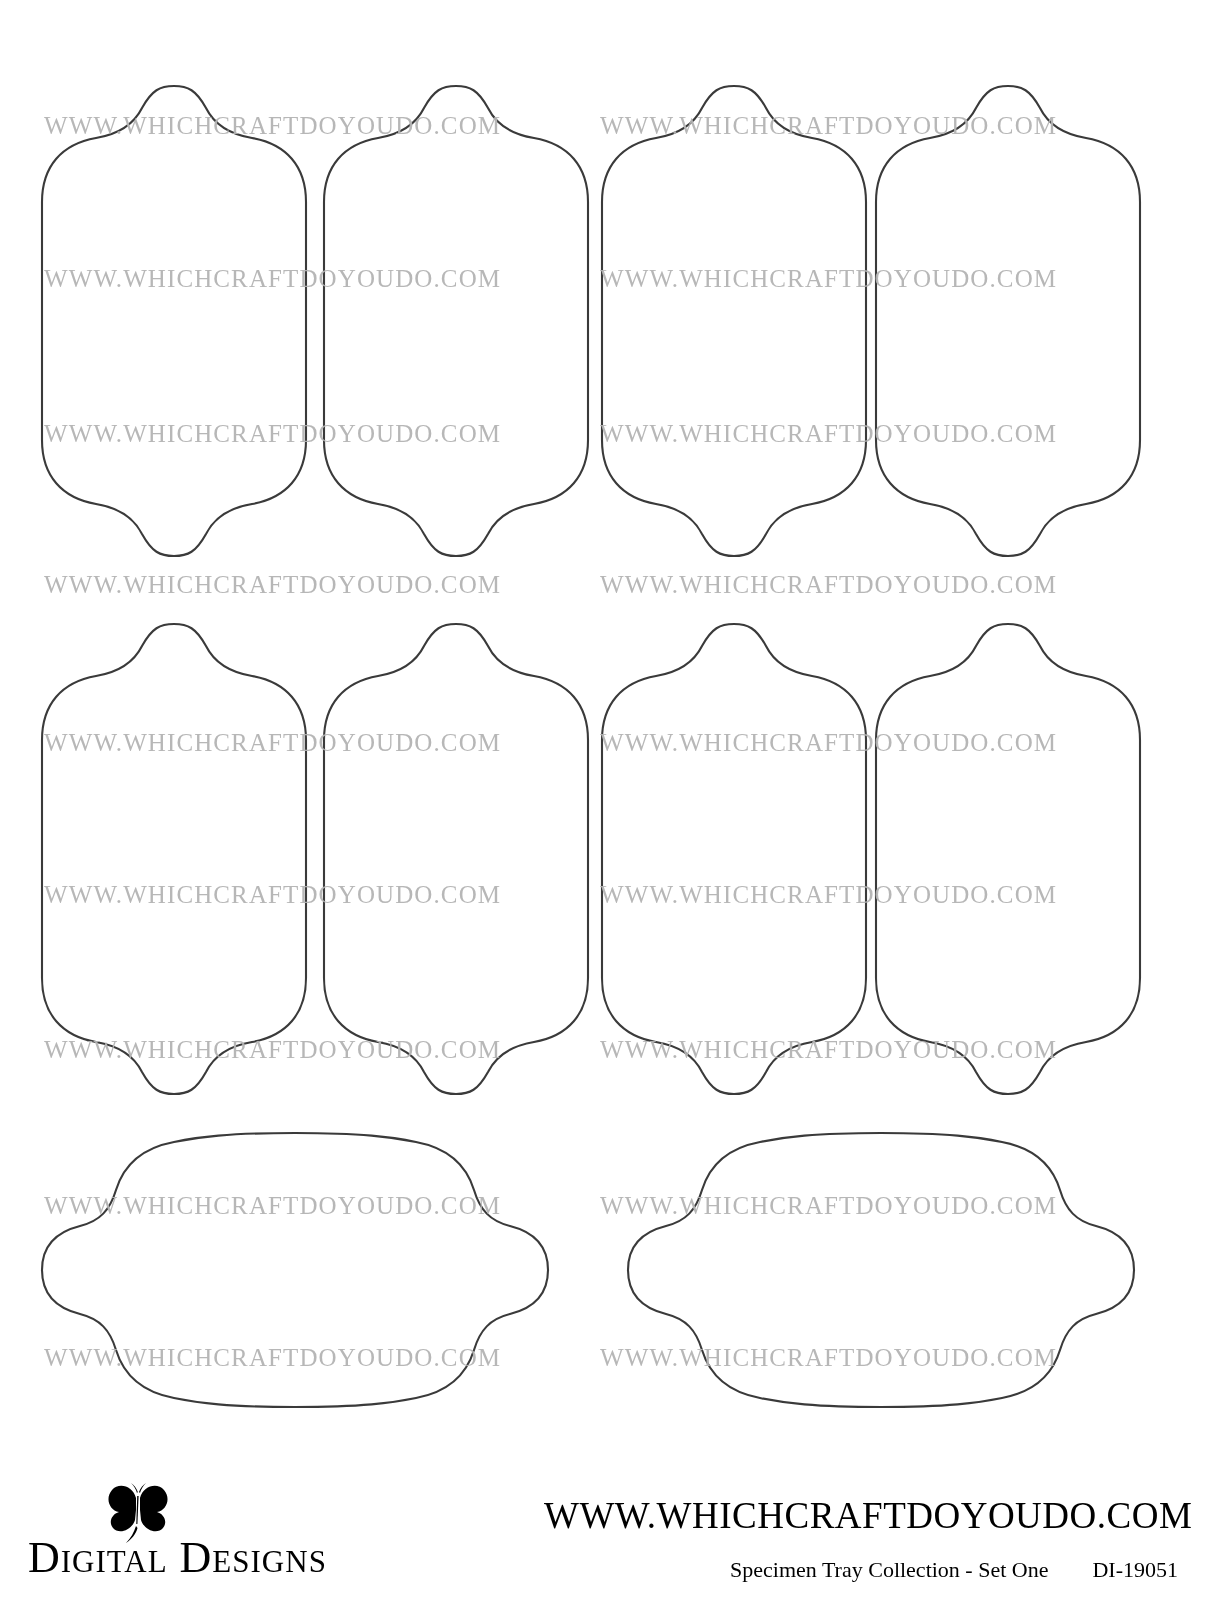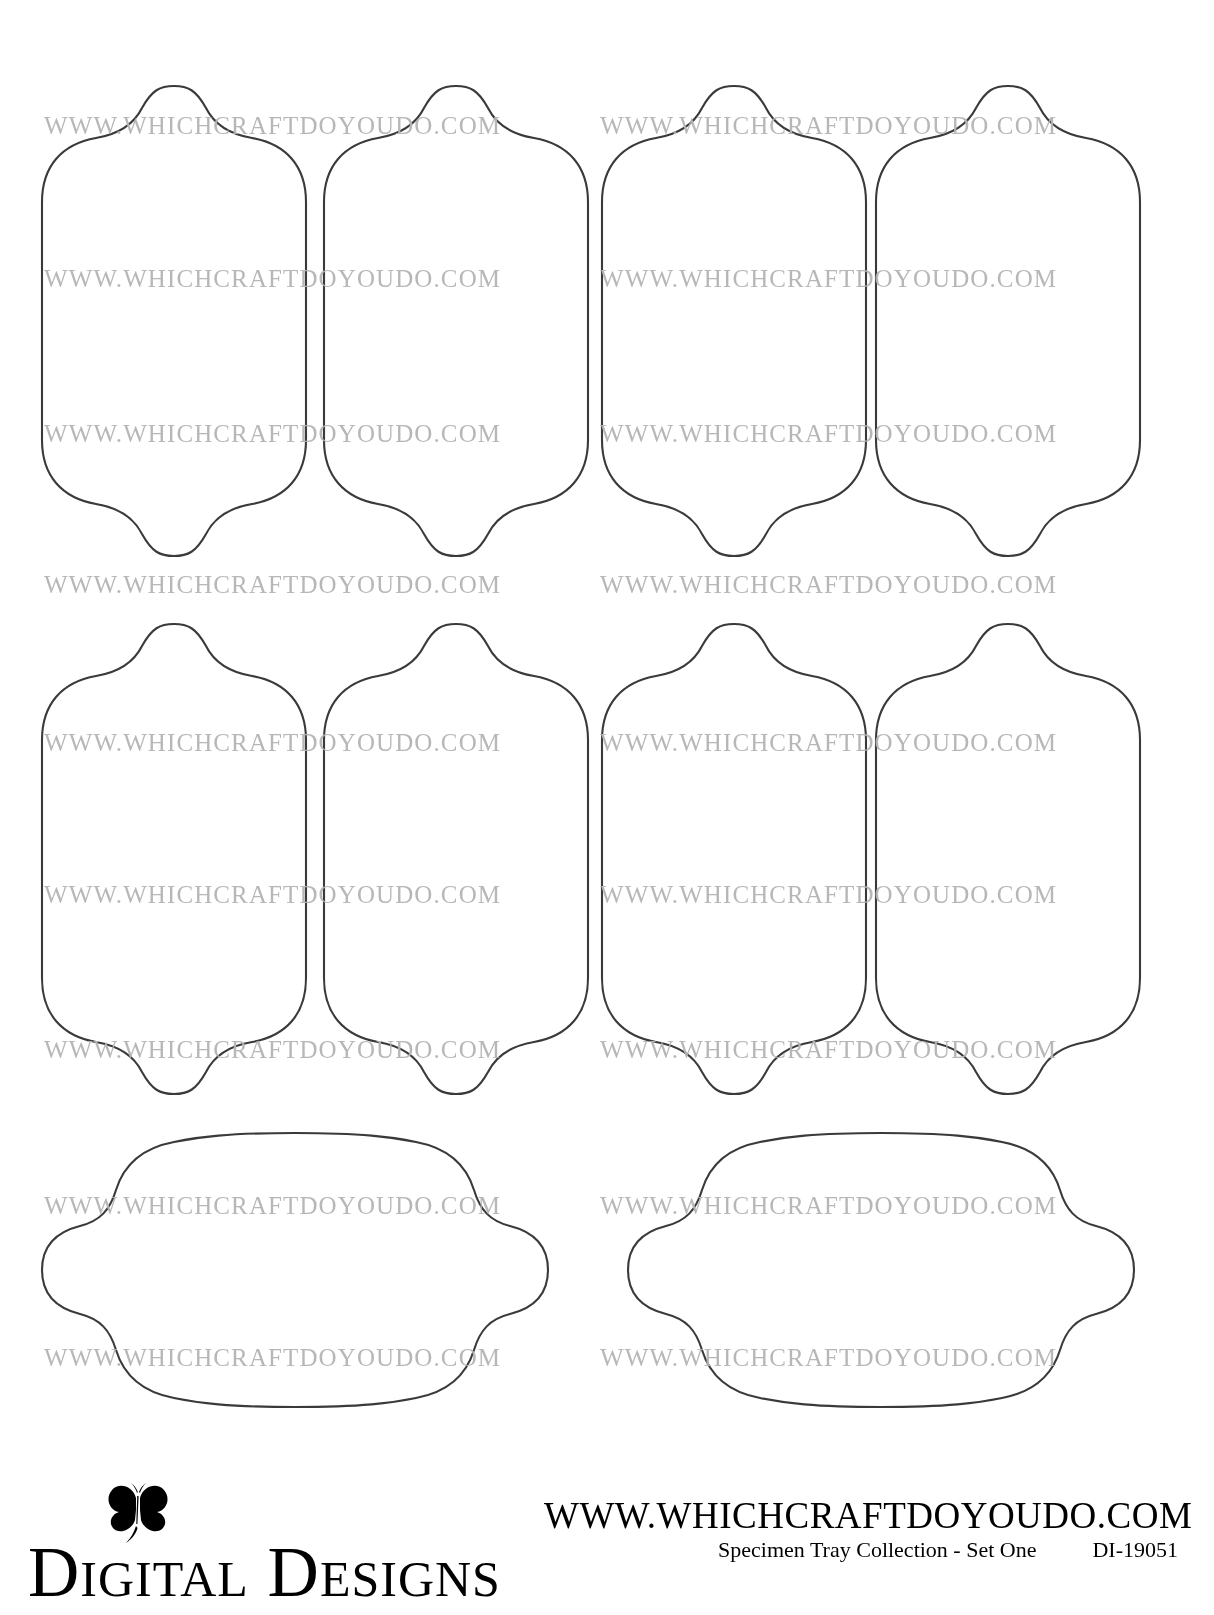--- a/index.html
+++ b/index.html
@@ -70,49 +70,49 @@
     left: 75px;
     top: 0px;
     width: 70px;
     height: 70px;
   }
   #brand-name {
     position: absolute;
     left: 0px;
     top: 52px;
     font-family: "Liberation Serif", serif;
-    font-size: 71px;
+    font-size: 44px;
     font-variant: small-caps;
     letter-spacing: 1px;
     color: #000;
     white-space: nowrap;
   }
   #footer-right {
     position: absolute;
     right: 30px;
     top: 24px;
     width: 640px;
     text-align: right;
   }
   #site-url {
     font-family: "Liberation Serif", serif;
     font-size: 37px;
     letter-spacing: 0.5px;
     color: #000;
     white-space: nowrap;
   }
   #footer-meta {
-    margin-top: 0;
+    margin-top: 20px;
     font-family: "Liberation Serif", serif;
     font-size: 22px;
     color: #000;
     white-space: nowrap;
     display: flex;
     justify-content: flex-end;
-    gap: 56px;
+    gap: 44px;
     padding-right: 6px;
   }
 </style>
 </head>
 <body>
 
 <div id="shapes-layer">
   <svg width="1214" height="1470" viewBox="0 0 1214 1470" xmlns="http://www.w3.org/2000/svg">
     <defs>
 

